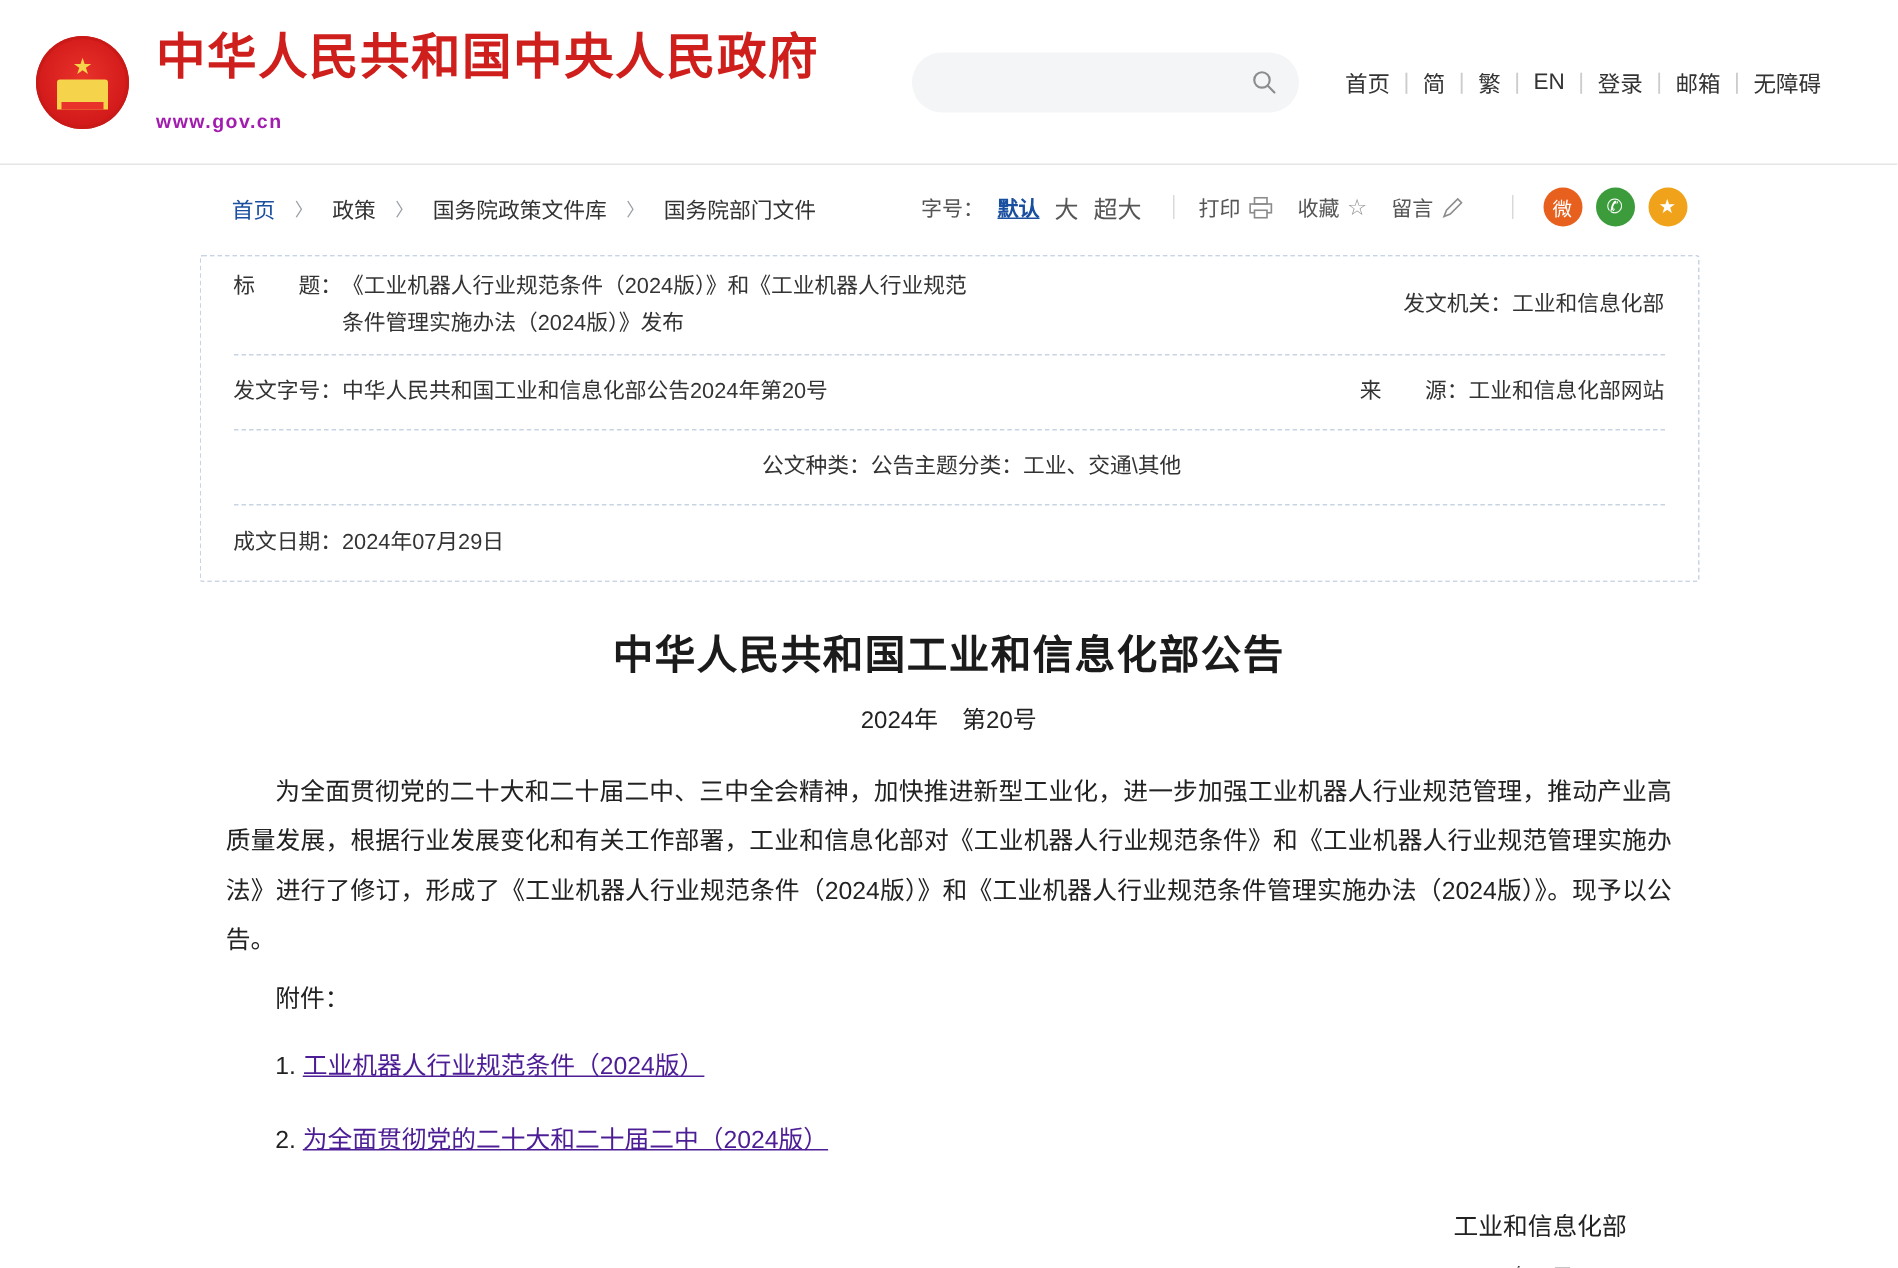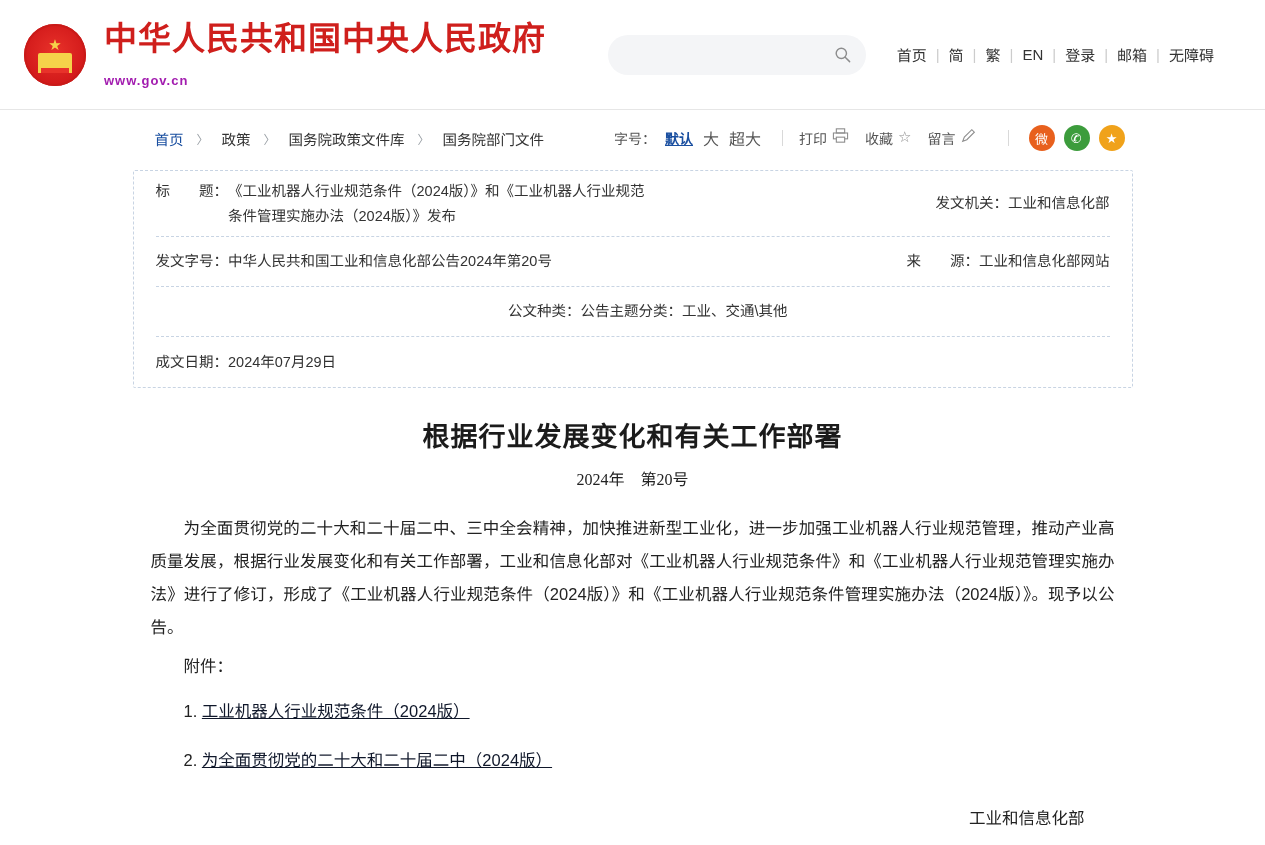--- a/index.html
+++ b/index.html
@@ -180,21 +180,21 @@
   .fs-opt.huge { font-size: 16px; }
   .vbar {
     display: inline-block;
     width: 1px;
     height: 16px;
     background: #d9d9d9;
     margin: 0 16px;
   }
   .tool-item {
     display: flex;
-    align-items: flex-start;
+    align-items: center;
     gap: 5px;
     margin-right: 16px;
     cursor: pointer;
   }
   .tool-item .ic { opacity: .75; }
   .socials { display: flex; align-items: center; gap: 9px; margin-left: 4px; }
   .soc {
     width: 26px; height: 26px; border-radius: 50%;
     display: flex; align-items: center; justify-content: center;
     color: #fff; font-size: 13px;
@@ -242,21 +242,21 @@
     text-align: center;
     font-family: "Liberation Serif", "DejaVu Serif", serif;
     font-size: 27px;
     font-weight: bold;
     color: #1b1b1b;
     margin: 27px 0 0 0;
     letter-spacing: 1px;
   }
   .doc-sub {
     text-align: center;
-    font-family: Liberation Serif, serif;
+    font-family: Liberation Sans, sans-serif;
     font-size: 16px;
     color: #222;
     margin-top: 12px;
   }
   .doc-body {
     margin-top: 22px;
     padding: 0 18px;
     font-size: 16.5px;
     line-height: 2.0;
     color: #222;
@@ -265,21 +265,21 @@
   .doc-body p { margin: 0 0 6px 0; text-indent: 2em; }
   .attach-label { margin-top: 14px; }
   .attach-list { margin: 12px 0 0 0; padding: 0; list-style: none; }
   .attach-list li {
     margin: 0 0 16px 0;
     padding-left: 2em;
     font-size: 16.5px;
     color: #222;
   }
   .attach-list a {
-    color: #0f172a;
+    color: #4c1d95;
     text-decoration: underline;
   }
   .sign {
     margin-top: 24px;
     text-align: right;
     padding-right: 30px;
     font-size: 16.5px;
     line-height: 2.1;
     color: #222;
   }
@@ -403,21 +403,21 @@
       </div>
     </div>
     <div class="meta-row">
       <div class="meta-cell full">
         <span class="meta-k">成文日期：</span>
         <span class="meta-v">2024年07月29日</span>
       </div>
     </div>
   </div>
 
-  <div class="doc-title">根据行业发展变化和有关工作部署</div>
+  <div class="doc-title">中华人民共和国工业和信息化部公告</div>
   <div class="doc-sub">2024年　第20号</div>
 
   <div class="doc-body">
     <p>为全面贯彻党的二十大和二十届二中、三中全会精神，加快推进新型工业化，进一步加强工业机器人行业规范管理，推动产业高质量发展，根据行业发展变化和有关工作部署，工业和信息化部对《工业机器人行业规范条件》和《工业机器人行业规范管理实施办法》进行了修订，形成了《工业机器人行业规范条件（2024版）》和《工业机器人行业规范条件管理实施办法（2024版）》。现予以公告。</p>
     <p class="attach-label">附件：</p>
     <ul class="attach-list">
       <li>
         <span>1.</span>
         <a href="#">工业机器人行业规范条件（2024版）</a>
       </li>

